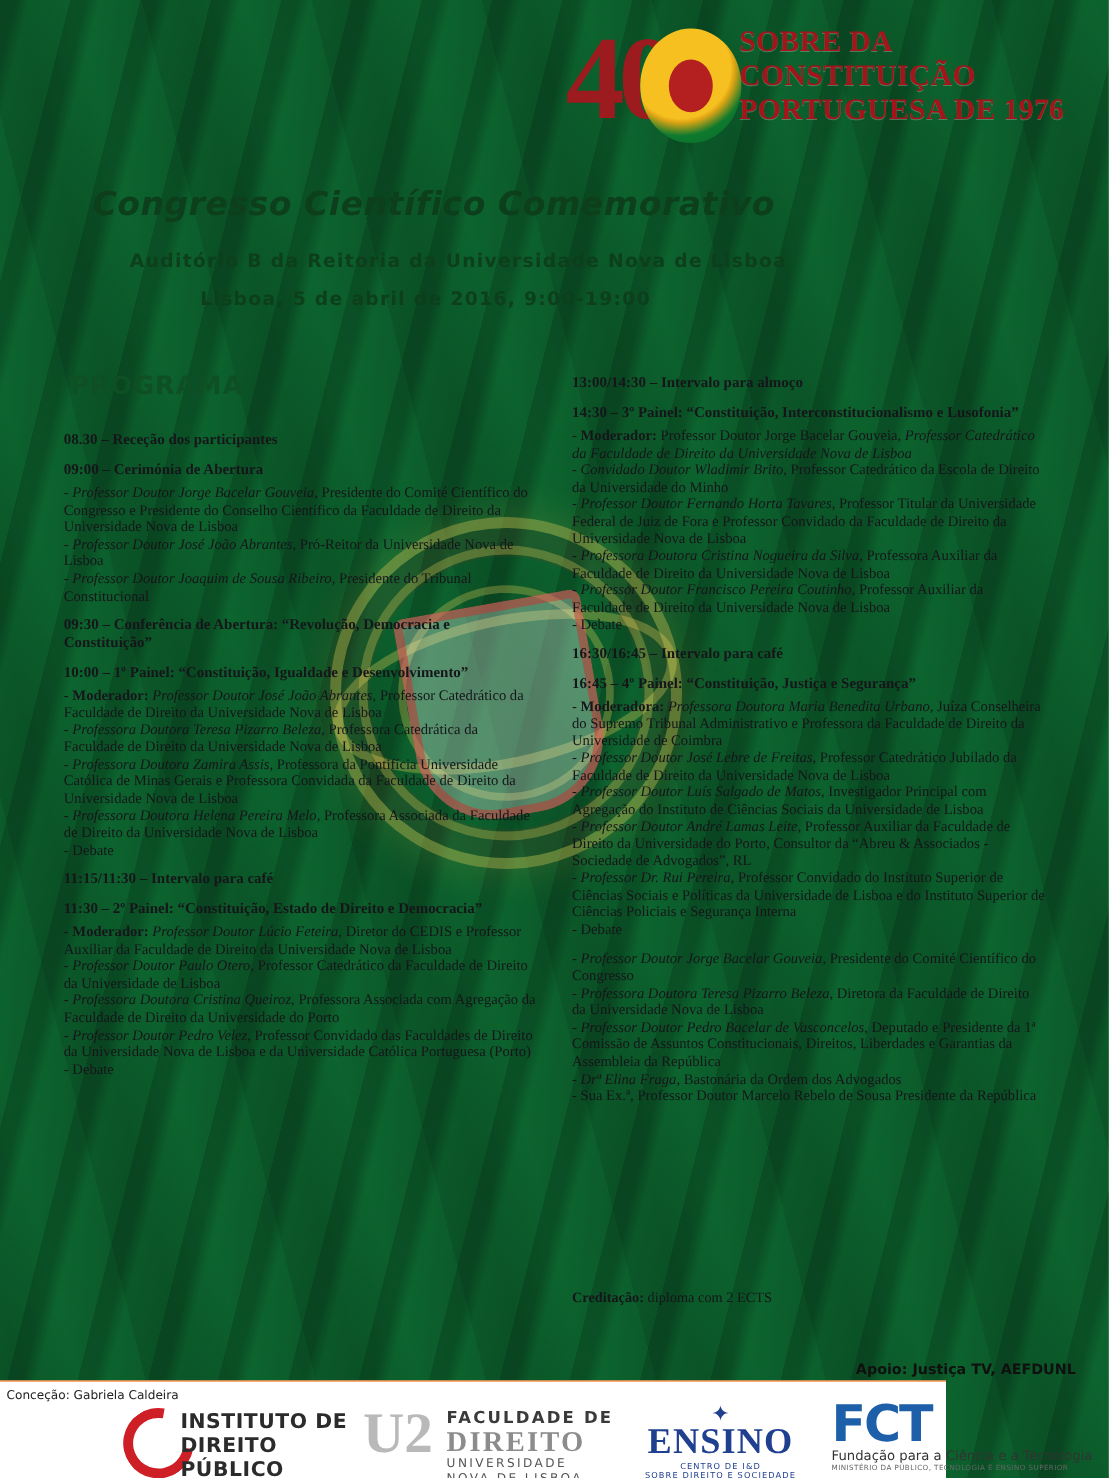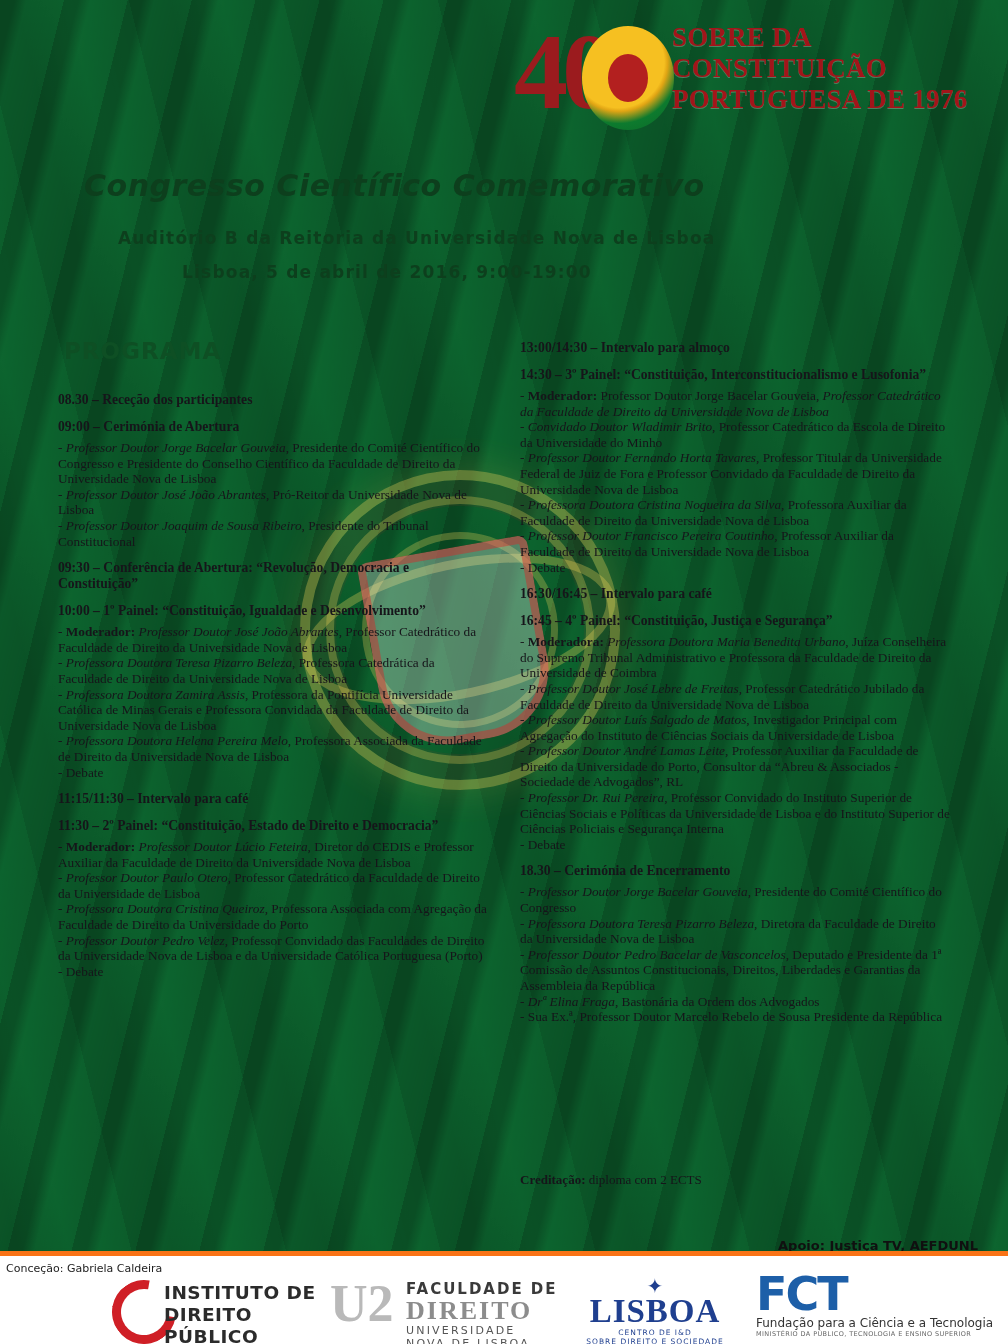--- a/index.html
+++ b/index.html
@@ -115,22 +115,22 @@
     position:absolute;left:520px;top:1172px;font-size:13px;font-weight:bold;color:#16151a;
   }
   .cred span{font-weight:normal;}
   .apoio{
     position:absolute;right:30px;top:1238px;
     font-family:"DejaVu Sans", sans-serif;font-weight:bold;font-size:13px;color:#101010;
   }
 
   
   .footer{
-    position:absolute;left:0;bottom:0;width:1008px;height:88px;background:#ffffff;
-    border-top:5px solid #f97316;
+    position:absolute;left:0;bottom:0;width:860px;height:88px;background:#ffffff;
+    border-top:1px solid #f97316;
   }
   .concecao{
     position:absolute;left:6px;top:6px;font-family:"DejaVu Sans", sans-serif;
     font-size:11px;color:#222;
   }
   .logos{position:absolute;left:0;top:8px;width:1008px;height:78px;}
   .logo-idp{position:absolute;left:112px;top:14px;width:240px;height:52px;}
   .idp-swoosh{
     position:absolute;left:0;top:2px;width:46px;height:46px;border-radius:50%;
     border:9px solid #cf1f26;border-right-color:transparent;transform:rotate(-35deg);
@@ -234,21 +234,20 @@
     <div class="blk">
       <div class="hd">16:45 – 4º Painel: “Constituição, Justiça e Segurança”</div>
       <div class="ln">- <b>Moderadora:</b> <i>Professora Doutora Maria Benedita Urbano</i>, Juíza Conselheira do Supremo Tribunal Administrativo e Professora da Faculdade de Direito da Universidade de Coimbra</div>
       <div class="ln">- <i>Professor Doutor José Lebre de Freitas</i>, Professor Catedrático Jubilado da Faculdade de Direito da Universidade Nova de Lisboa</div>
       <div class="ln">- <i>Professor Doutor Luís Salgado de Matos</i>, Investigador Principal com Agregação do Instituto de Ciências Sociais da Universidade de Lisboa</div>
       <div class="ln">- <i>Professor Doutor André Lamas Leite</i>, Professor Auxiliar da Faculdade de Direito da Universidade do Porto, Consultor da “Abreu &amp; Associados - Sociedade de Advogados”, RL</div>
       <div class="ln">- <i>Professor Dr. Rui Pereira</i>, Professor Convidado do Instituto Superior de Ciências Sociais e Políticas da Universidade de Lisboa e do Instituto Superior de Ciências Policiais e Segurança Interna</div>
       <div class="ln">- Debate</div>
     </div>
     <div class="blk">
-      <div class="hd">18.30 – Cerimónia de Encerramento</div>
       <div class="ln">- <i>Professor Doutor Jorge Bacelar Gouveia</i>, Presidente do Comité Científico do Congresso</div>
       <div class="ln">- <i>Professora Doutora Teresa Pizarro Beleza</i>, Diretora da Faculdade de Direito da Universidade Nova de Lisboa</div>
       <div class="ln">- <i>Professor Doutor Pedro Bacelar de Vasconcelos</i>, Deputado e Presidente da 1ª Comissão de Assuntos Constitucionais, Direitos, Liberdades e Garantias da Assembleia da República</div>
       <div class="ln">- <i>Drª Elina Fraga</i>, Bastonária da Ordem dos Advogados</div>
       <div class="ln">- Sua Ex.ª, Professor Doutor Marcelo Rebelo de Sousa Presidente da República</div>
     </div>
   </div>
 
 <div class="cred">
   <b>Creditação:</b>
@@ -273,21 +272,21 @@
       <div class="fd-txt">
         <div class="l1">FACULDADE DE</div>
         <div class="l2">DIREITO</div>
         <div class="l3">UNIVERSIDADE</div>
         <div class="l4">NOVA DE LISBOA</div>
       </div>
     </div>
 
     <div class="logo-cedis">
       <div class="cedis-star">✦</div>
-      <div class="cedis-name">LISBOA</div>
+      <div class="cedis-name">ENSINO</div>
       <div class="cedis-sub">CENTRO DE I&amp;D</div>
       <div class="cedis-sub">SOBRE DIREITO E SOCIEDADE</div>
     </div>
 
     <div class="logo-fct">
       <div class="fct-big">FCT</div>
       <div class="fct-l1">Fundação para a Ciência e a Tecnologia</div>
       <div class="fct-l2">MINISTÉRIO DA PÚBLICO, TECNOLOGIA E ENSINO SUPERIOR</div>
     </div>
 

